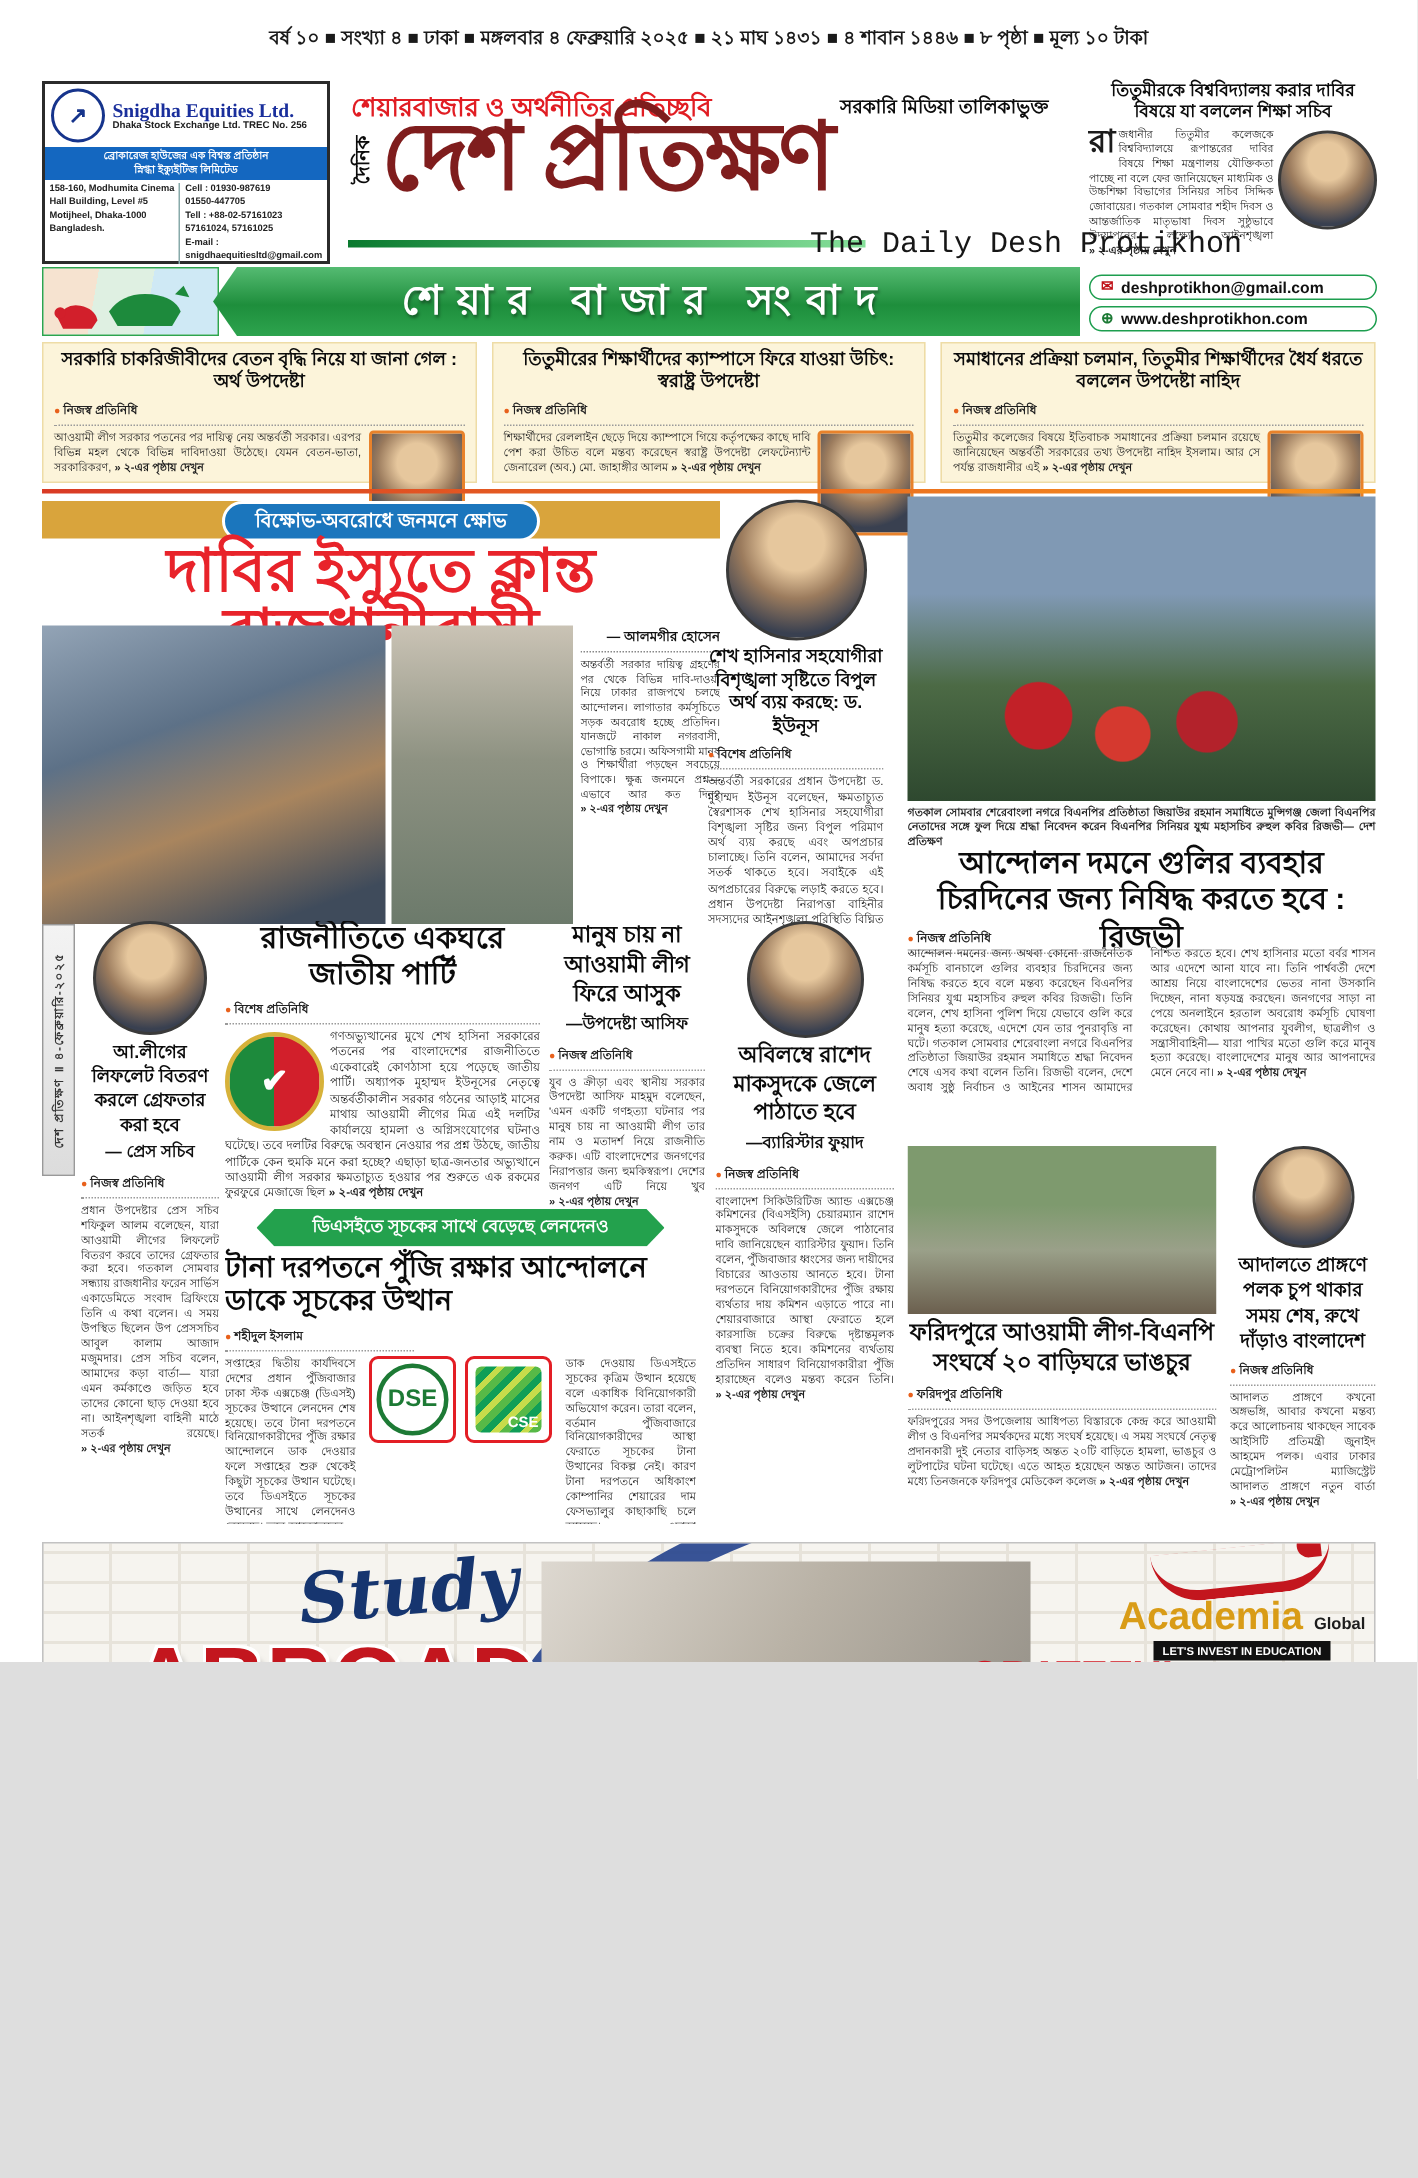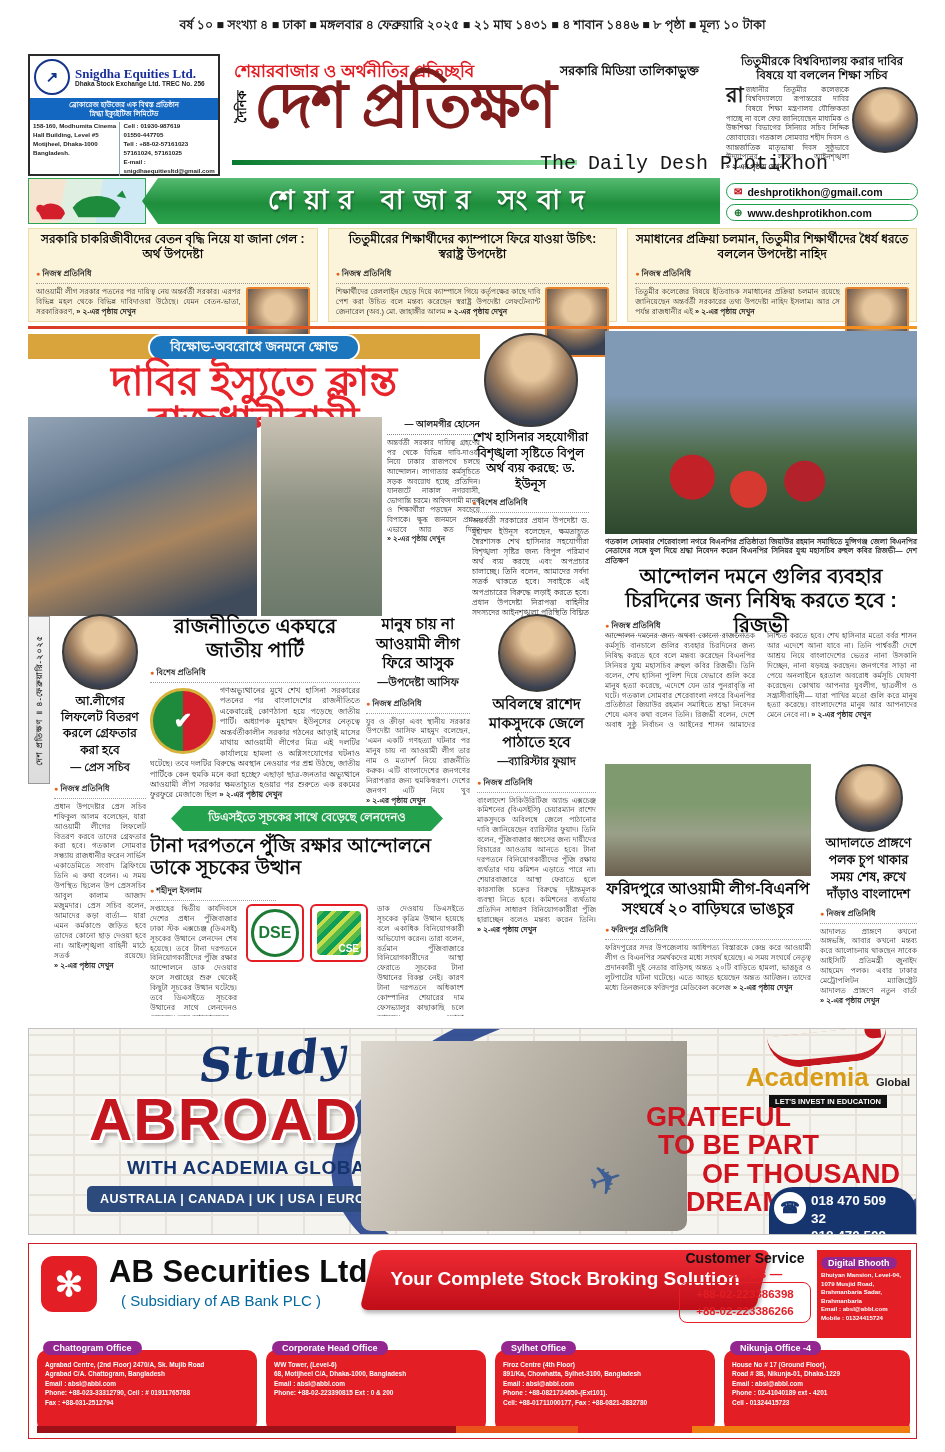--- a/index.html
+++ b/index.html
@@ -1,16 +1,16 @@
 <!DOCTYPE html>
 <html><head>
 <meta charset="utf-8">
 <style>
   html,body{margin:0;padding:0;background:#dedede}
-  .page{position:relative;width:945px;height:1452px;margin:0 auto;background:#fff;
+  .page{position:relative;width:945px;height:1108px;margin:0 auto;background:#fff;
         font-family:"Liberation Sans",sans-serif;color:#111;overflow:hidden}
   .abs{position:absolute}
   .ph{background:linear-gradient(160deg,#93a4b6 0%,#5d7187 35%,#a9855e 62%,#3f4b5b 90%)}
   .ph2{background:linear-gradient(180deg,#cac3b5 0%,#8e9282 45%,#6c7a6b 100%)}
   .ph-wreath{background:
      radial-gradient(circle at 28% 72%,#c22128 0 22px,transparent 23px),
      radial-gradient(circle at 46% 78%,#d5392f 0 18px,transparent 19px),
      radial-gradient(circle at 64% 74%,#b3222b 0 20px,transparent 21px),
      linear-gradient(180deg,#8099b4 0 32%,#4c6a45 62%,#2e482f 100%)}
   .ph-crowd{background:linear-gradient(180deg,#7e9a6e 0 35%,#9aa089 62%,#6b5f4e 100%)}

